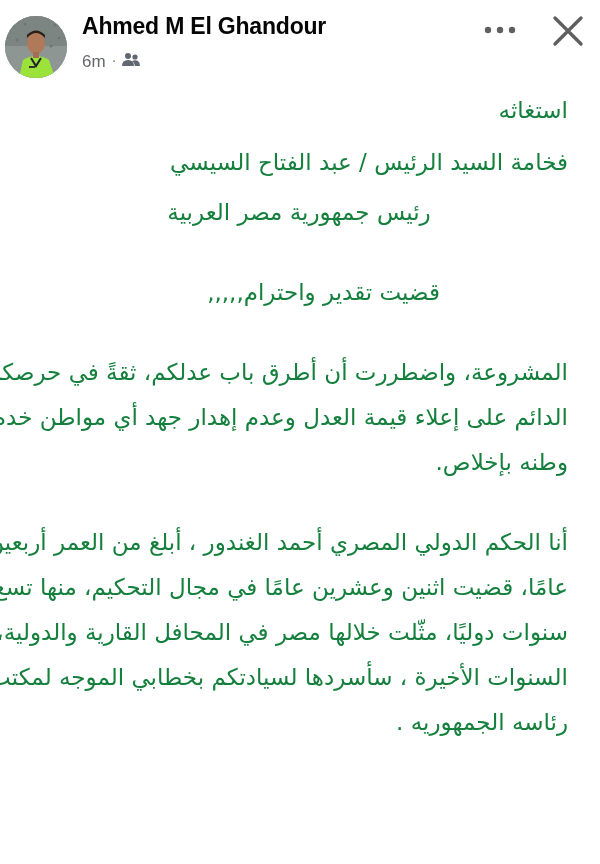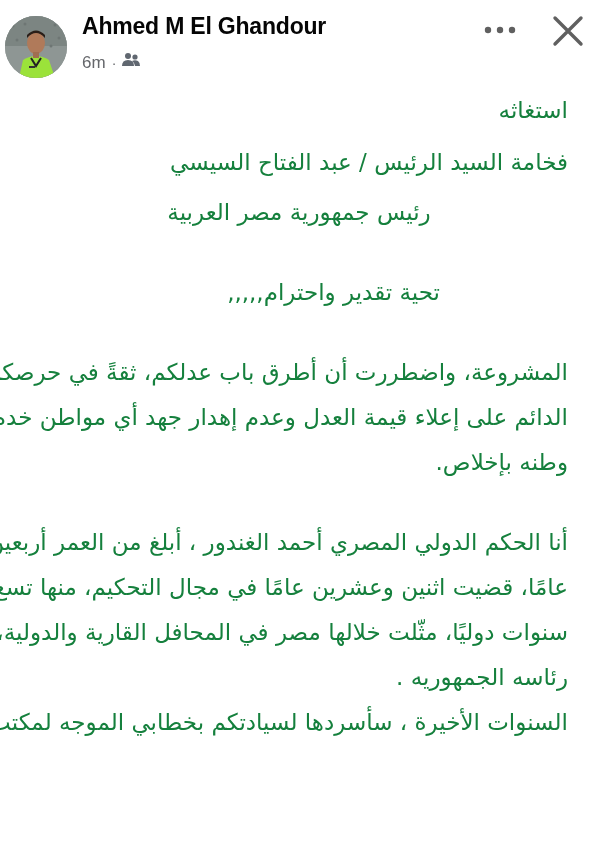--- a/index.html
+++ b/index.html
@@ -40,21 +40,20 @@
       font-weight: bold;
       font-size: 23px;
       color: #050505;
       letter-spacing: -0.2px;
     }
     .meta {
       position: absolute;
       left: 82px;
       top: 52px;
       display: flex;
-      align-items: center;
       font-family: "Liberation Sans", sans-serif;
       font-size: 17px;
       color: #65676b;
     }
     .meta .dot { margin: 0 6px; font-size: 14px; }
     .more-button {
       position: absolute;
       left: 480px;
       top: 18px;
       width: 40px;
@@ -138,28 +137,28 @@
       <path d="M4 4 L30 30 M30 4 L4 30" stroke="#606060" stroke-width="3.4" stroke-linecap="round"></path>
     </svg>
   </div>
 </div>
 
 <div class="post-body">
   <span class="line">استغاثه</span>
   <span class="line" style="margin-top:7px;">فخامة السيد الرئيس / عبد الفتاح السيسي</span>
   <span class="line" style="margin-top:5px;text-align:center;">رئيس جمهورية مصر العربية</span>
   <div class="gap-sm"></div>
-  <span class="line greeting">تحية تقدير واحترام,,,,,</span>
+  <span class="line greeting">قضيت تقدير واحترام,,,,,</span>
   <div class="gap-md"></div>
   <div>
     <span class="line">المشروعة، واضطررت أن أطرق باب عدلكم، ثقةً في حرصكم</span>
     <span class="line">الدائم على إعلاء قيمة العدل وعدم إهدار جهد أي مواطن خدم</span>
     <span class="line">وطنه بإخلاص.</span>
   </div>
   <div class="gap-md"></div>
   <div>
     <span class="line">أنا الحكم الدولي المصري أحمد الغندور ، أبلغ من العمر أربعين</span>
     <span class="line">عامًا، قضيت اثنين وعشرين عامًا في مجال التحكيم، منها تسع</span>
     <span class="line">سنوات دوليًا، مثّلت خلالها مصر في المحافل القارية والدولية،</span>
+    <span class="line">السنوات الأخيرة ، سأسردها لسيادتكم بخطابي الموجه لمكتب</span>
     <span class="line">رئاسه الجمهوريه .</span>
-    <span class="line">السنوات الأخيرة ، سأسردها لسيادتكم بخطابي الموجه لمكتب</span>
   </div>
 </div>
 
 </body></html>

